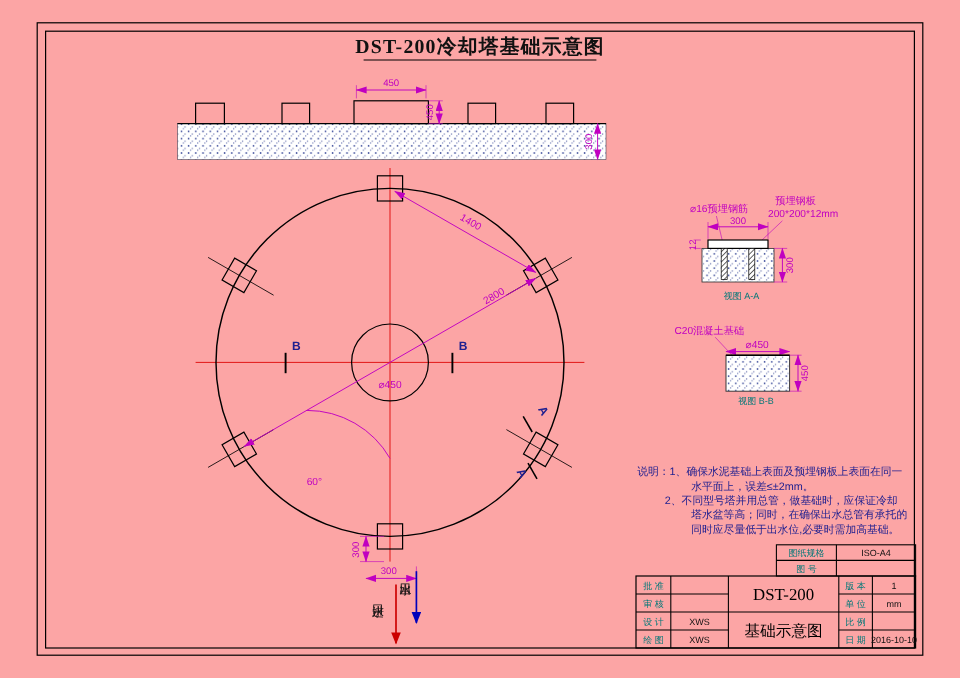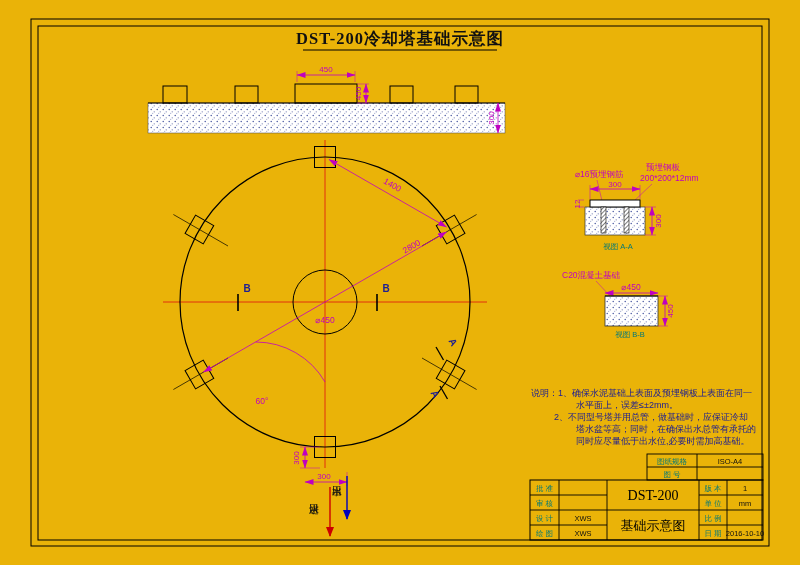--- a/index.html
+++ b/index.html
@@ -1,16 +1,16 @@
 <!DOCTYPE html>
 <html><head>
 <meta charset="utf-8">
 <style>
   html,body{margin:0;padding:0;background:#ffffff;}
-  .page{position:relative;width:800px;height:565px;background:#eab308;overflow:hidden;}
+  .page{position:relative;width:800px;height:565px;background:#fca5a5;overflow:hidden;}
   svg{display:block;}
   text{font-family:"Liberation Sans",sans-serif;fill:#111;}
   .title-t{font-family:"Liberation Serif",serif;font-size:16.5px;font-weight:600;letter-spacing:1px;}
   .dim-t{fill:#c000c0;font-size:8.5px;}
   .dim-s{fill:#c000c0;font-size:8px;}
   .dim-l{stroke:#c000c0;stroke-width:0.8;fill:none;}
   .ext{stroke:#c000c0;stroke-width:0.5;fill:none;}
   .blk{stroke:#000;fill:none;}
   .cl{stroke:#e01010;stroke-width:0.8;}
   .sec-t{fill:#202090;font-size:10px;font-weight:bold;}

